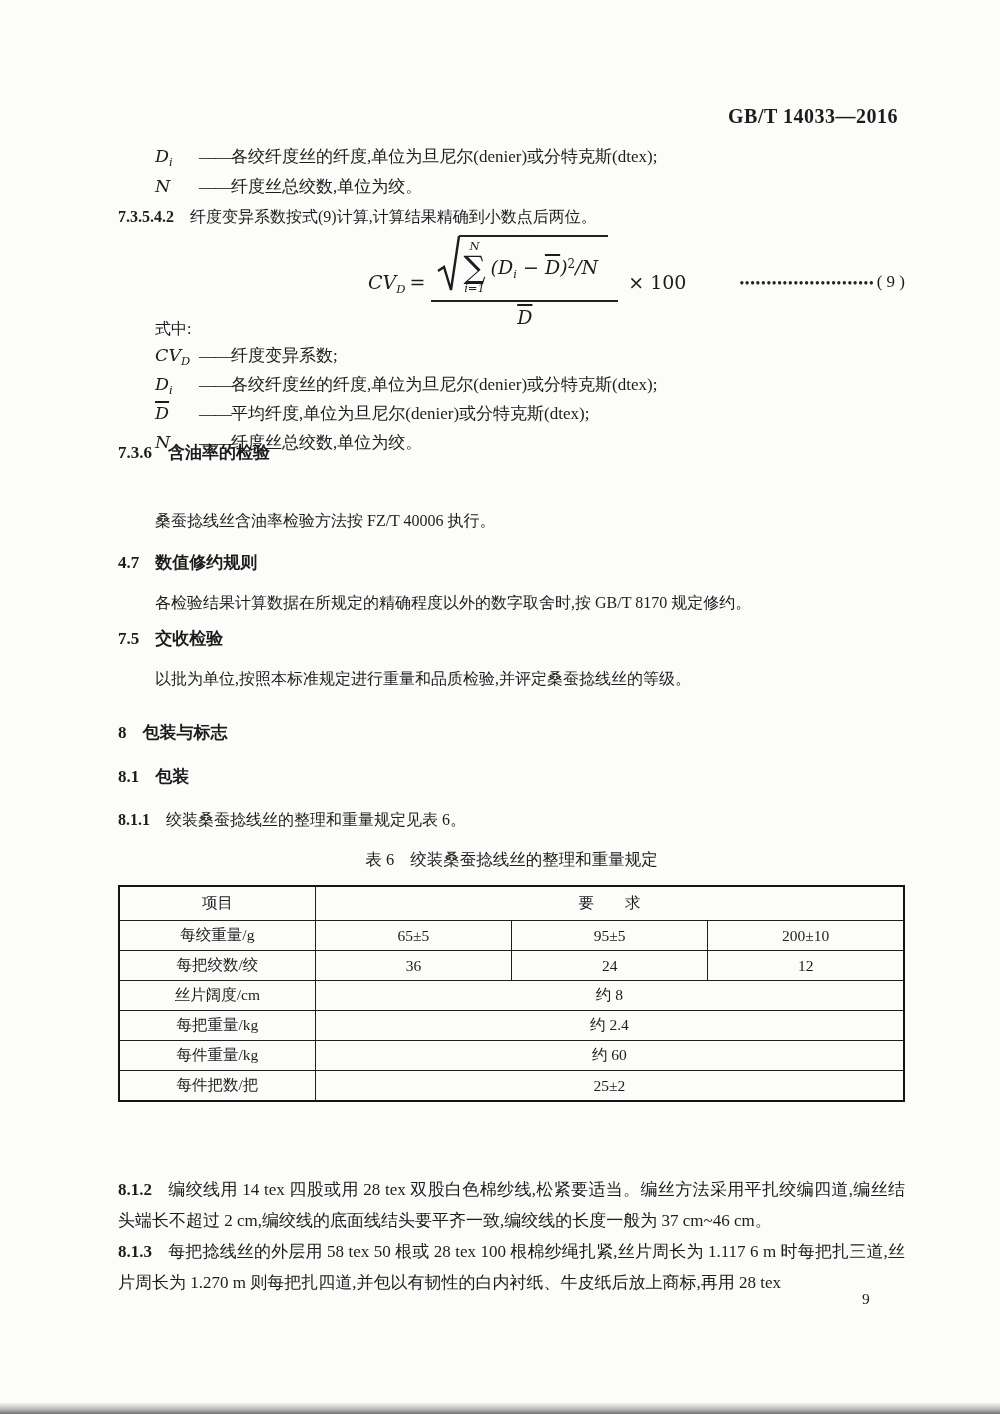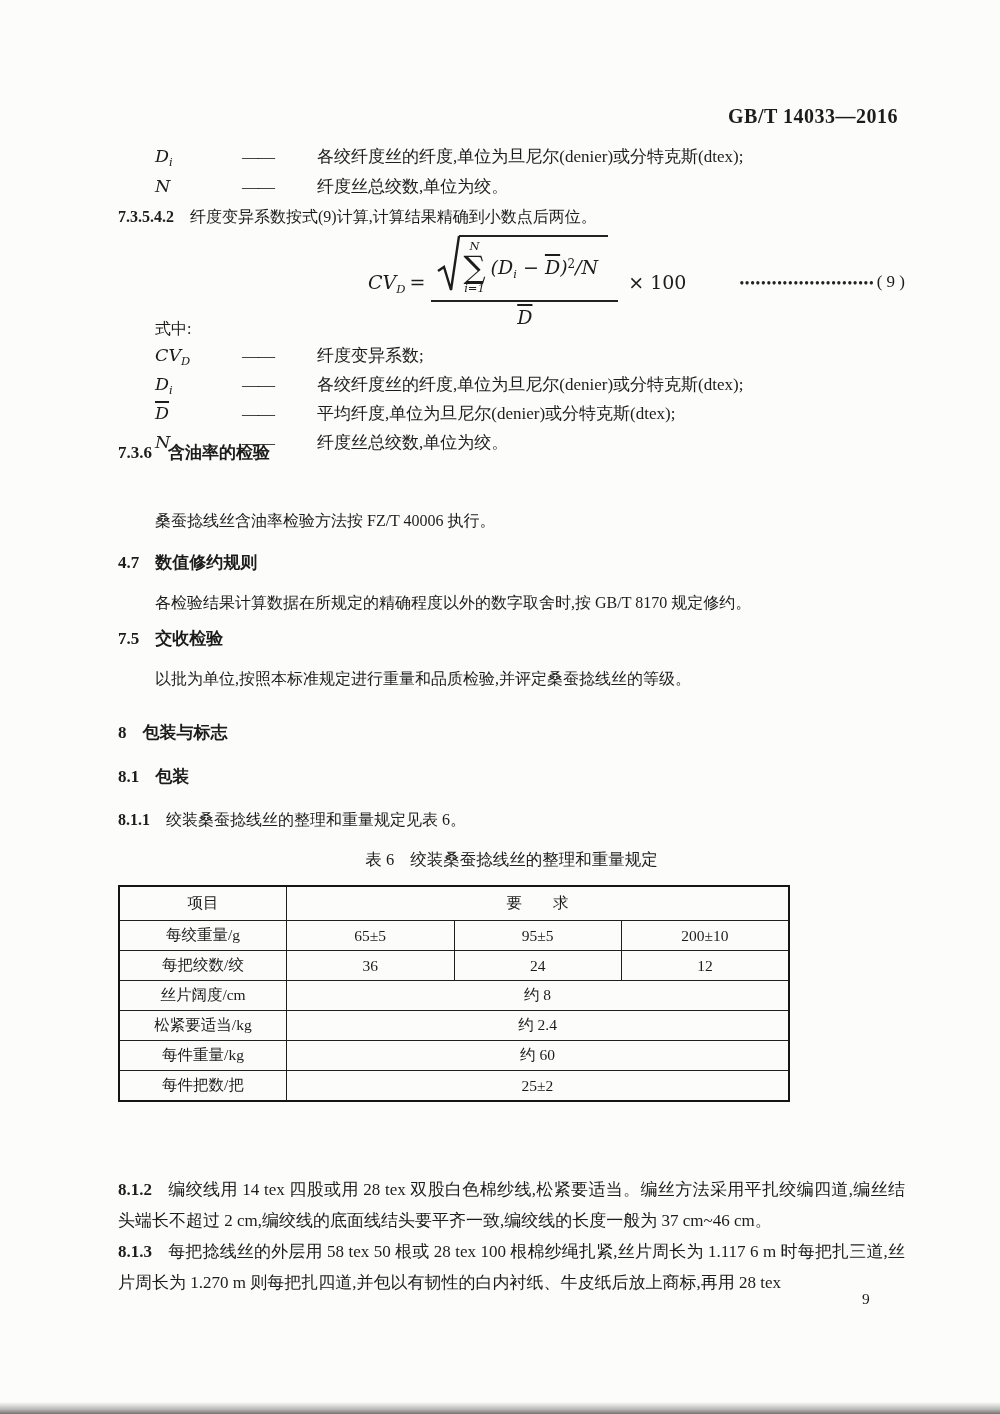--- a/index.html
+++ b/index.html
@@ -20,21 +20,21 @@
   }
   .content{position:absolute;left:118px;width:787px;top:0;}
   .abs{position:absolute;left:0;right:0;}
   .fs{font-size:16px;line-height:1.55;}
   .heading{font-weight:bold;font-size:17px;}
   .cnum{font-weight:bold;margin-right:16px;white-space:nowrap;}
   .indent{padding-left:37px;}
   .just{text-align:justify;line-height:31px;font-size:17px;}
 
   
-  .defrow{display:flex;align-items:baseline;font-size:17px;padding-left:37px;gap:43px;}
+  .defrow{display:flex;align-items:baseline;font-size:17px;padding-left:37px;}
   .defrow .sym{
     min-width:44px;display:inline-block;
     font-family:"DejaVu Serif",serif;font-style:italic;font-size:17.5px;
   }
   .defrow .dash{white-space:nowrap;letter-spacing:-1px;}
   .sub{font-size:11.5px;font-style:italic;font-family:"DejaVu Serif",serif;position:relative;top:4px;}
   .bar{text-decoration:overline;text-decoration-thickness:1.5px;}
   .it{font-family:"DejaVu Serif",serif;font-style:italic;}
 
   
@@ -61,21 +61,21 @@
   .expr .sup{font-size:12px;font-style:normal;position:relative;top:-6px;}
   .f-times{font-size:19px;margin-left:10px;font-family:"DejaVu Serif",serif;white-space:nowrap;}
   .f-leader{margin-left:auto;display:flex;align-items:center;}
   .eq-dots{font-size:12px;letter-spacing:1.2px;font-weight:bold;color:#222;position:relative;top:1px;}
   .eq-no{font-size:17px;margin-left:2px;white-space:nowrap;}
 
   
   .tbl-caption{text-align:center;font-weight:normal;font-size:16.5px;}
   .tbl-caption .gap{display:inline-block;width:16px;}
   table.t6{
-    border-collapse:collapse;width:672px;table-layout:fixed;
+    border-collapse:collapse;width:787px;table-layout:fixed;
     font-size:15.5px;
   }
   table.t6 td{
     border:1.6px solid #1f1f1f;text-align:center;vertical-align:middle;
     height:27px;padding:1px 4px;
   }
   table.t6{border:2.6px solid #151515;}
   table.t6 tr.hdr td{height:31px;}
   .req-gap{letter-spacing:0;}
 
@@ -218,21 +218,21 @@
             <td>每把绞数/绞</td>
             <td>36</td>
             <td>24</td>
             <td>12</td>
           </tr>
           <tr>
             <td>丝片阔度/cm</td>
             <td colspan="3">约 8</td>
           </tr>
           <tr>
-            <td>松紧要适当/kg</td>
+            <td>每把重量/kg</td>
             <td colspan="3">约 2.4</td>
           </tr>
           <tr>
             <td>每件重量/kg</td>
             <td colspan="3">约 60</td>
           </tr>
           <tr>
             <td>每件把数/把</td>
             <td colspan="3">25±2</td>
           </tr>

